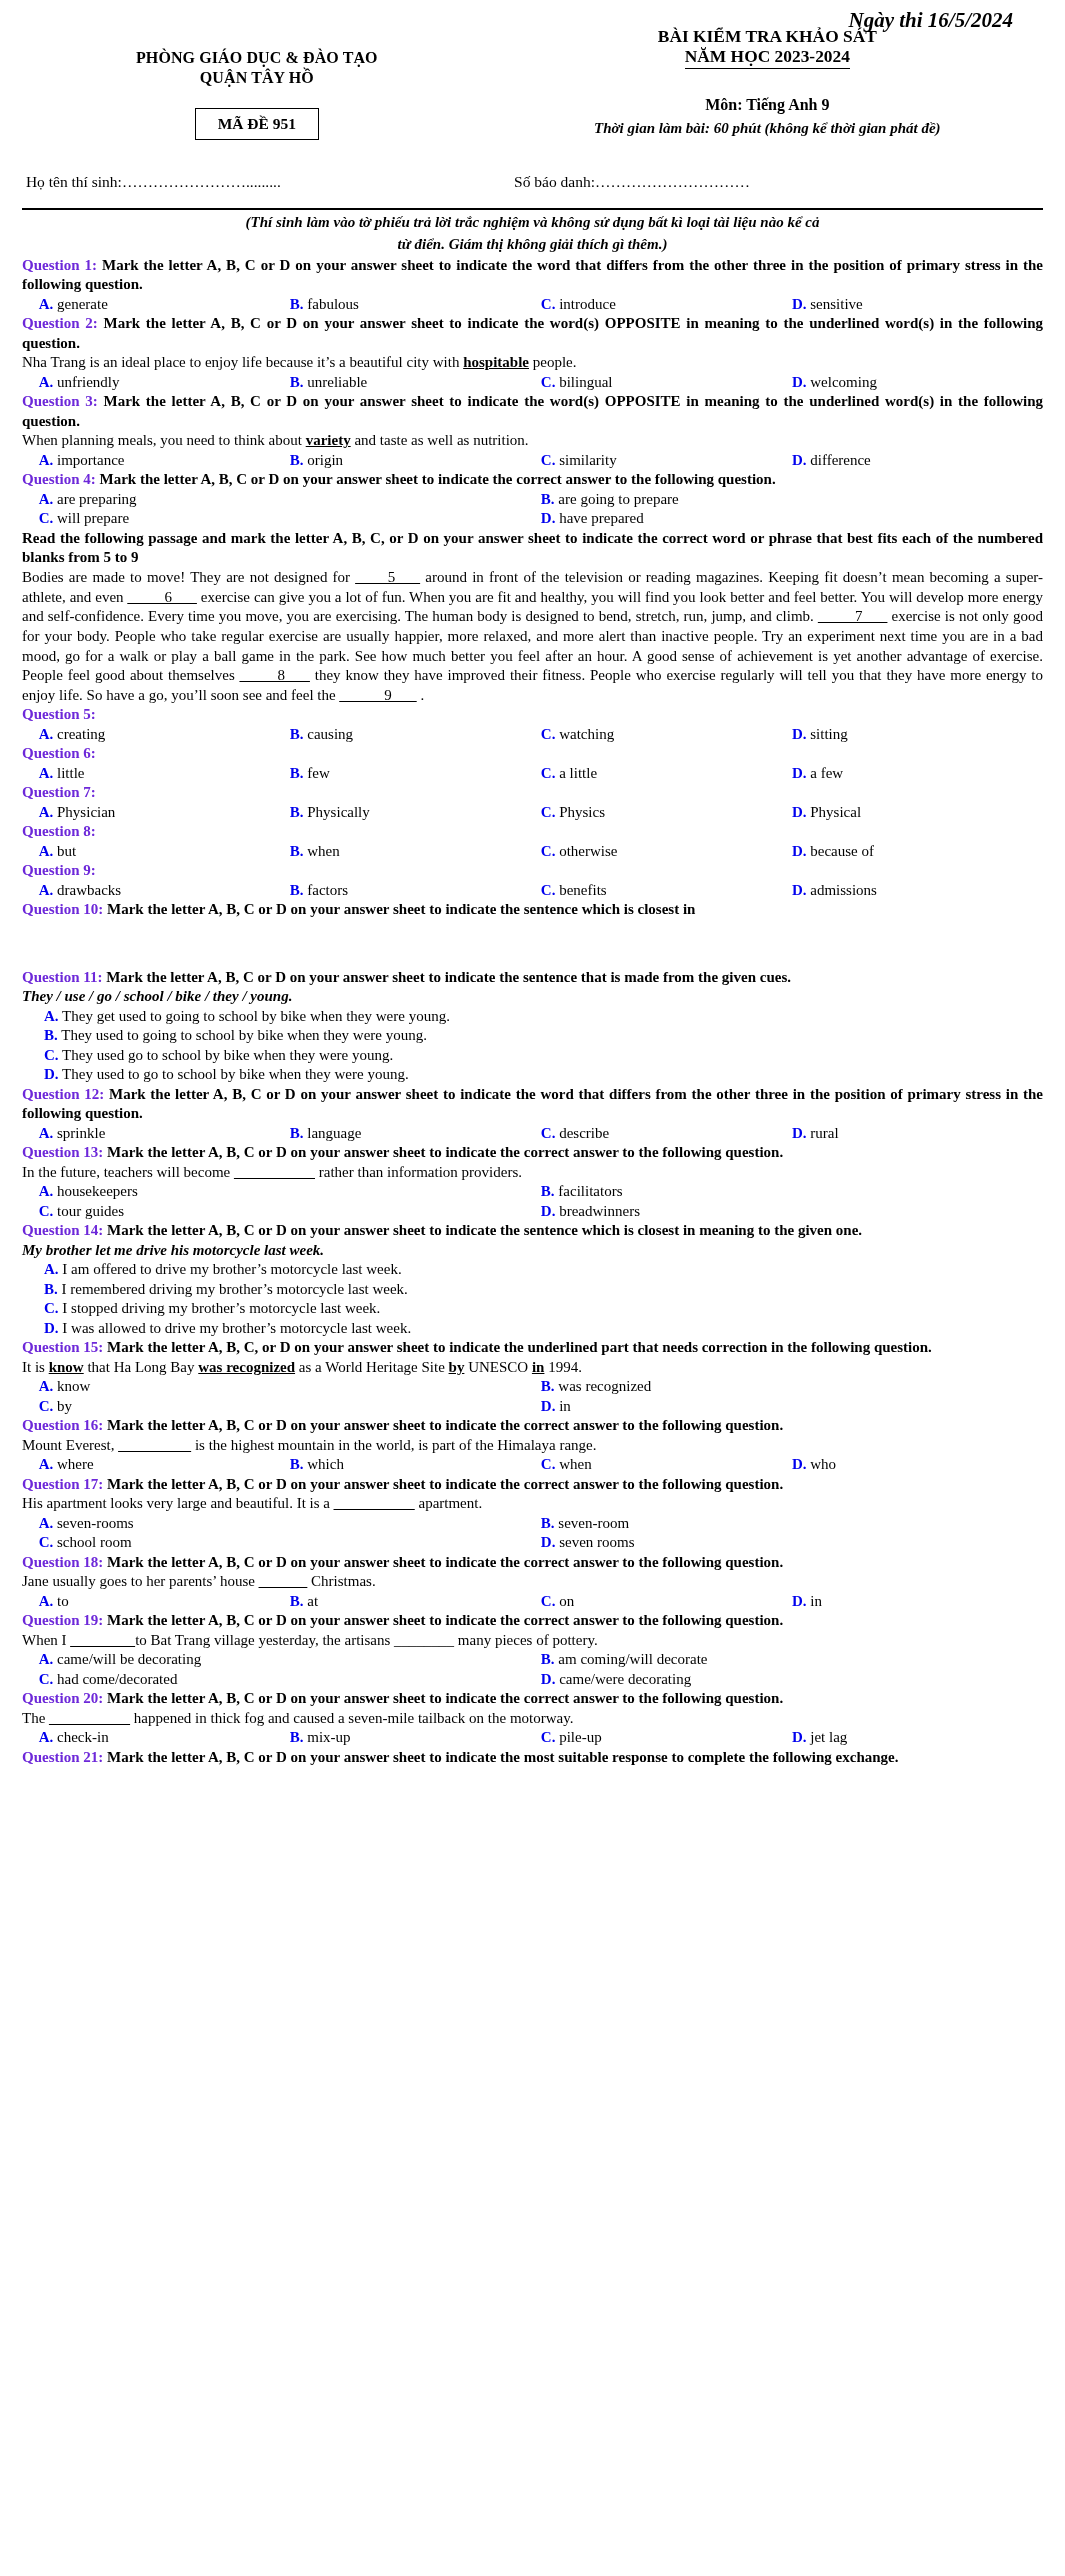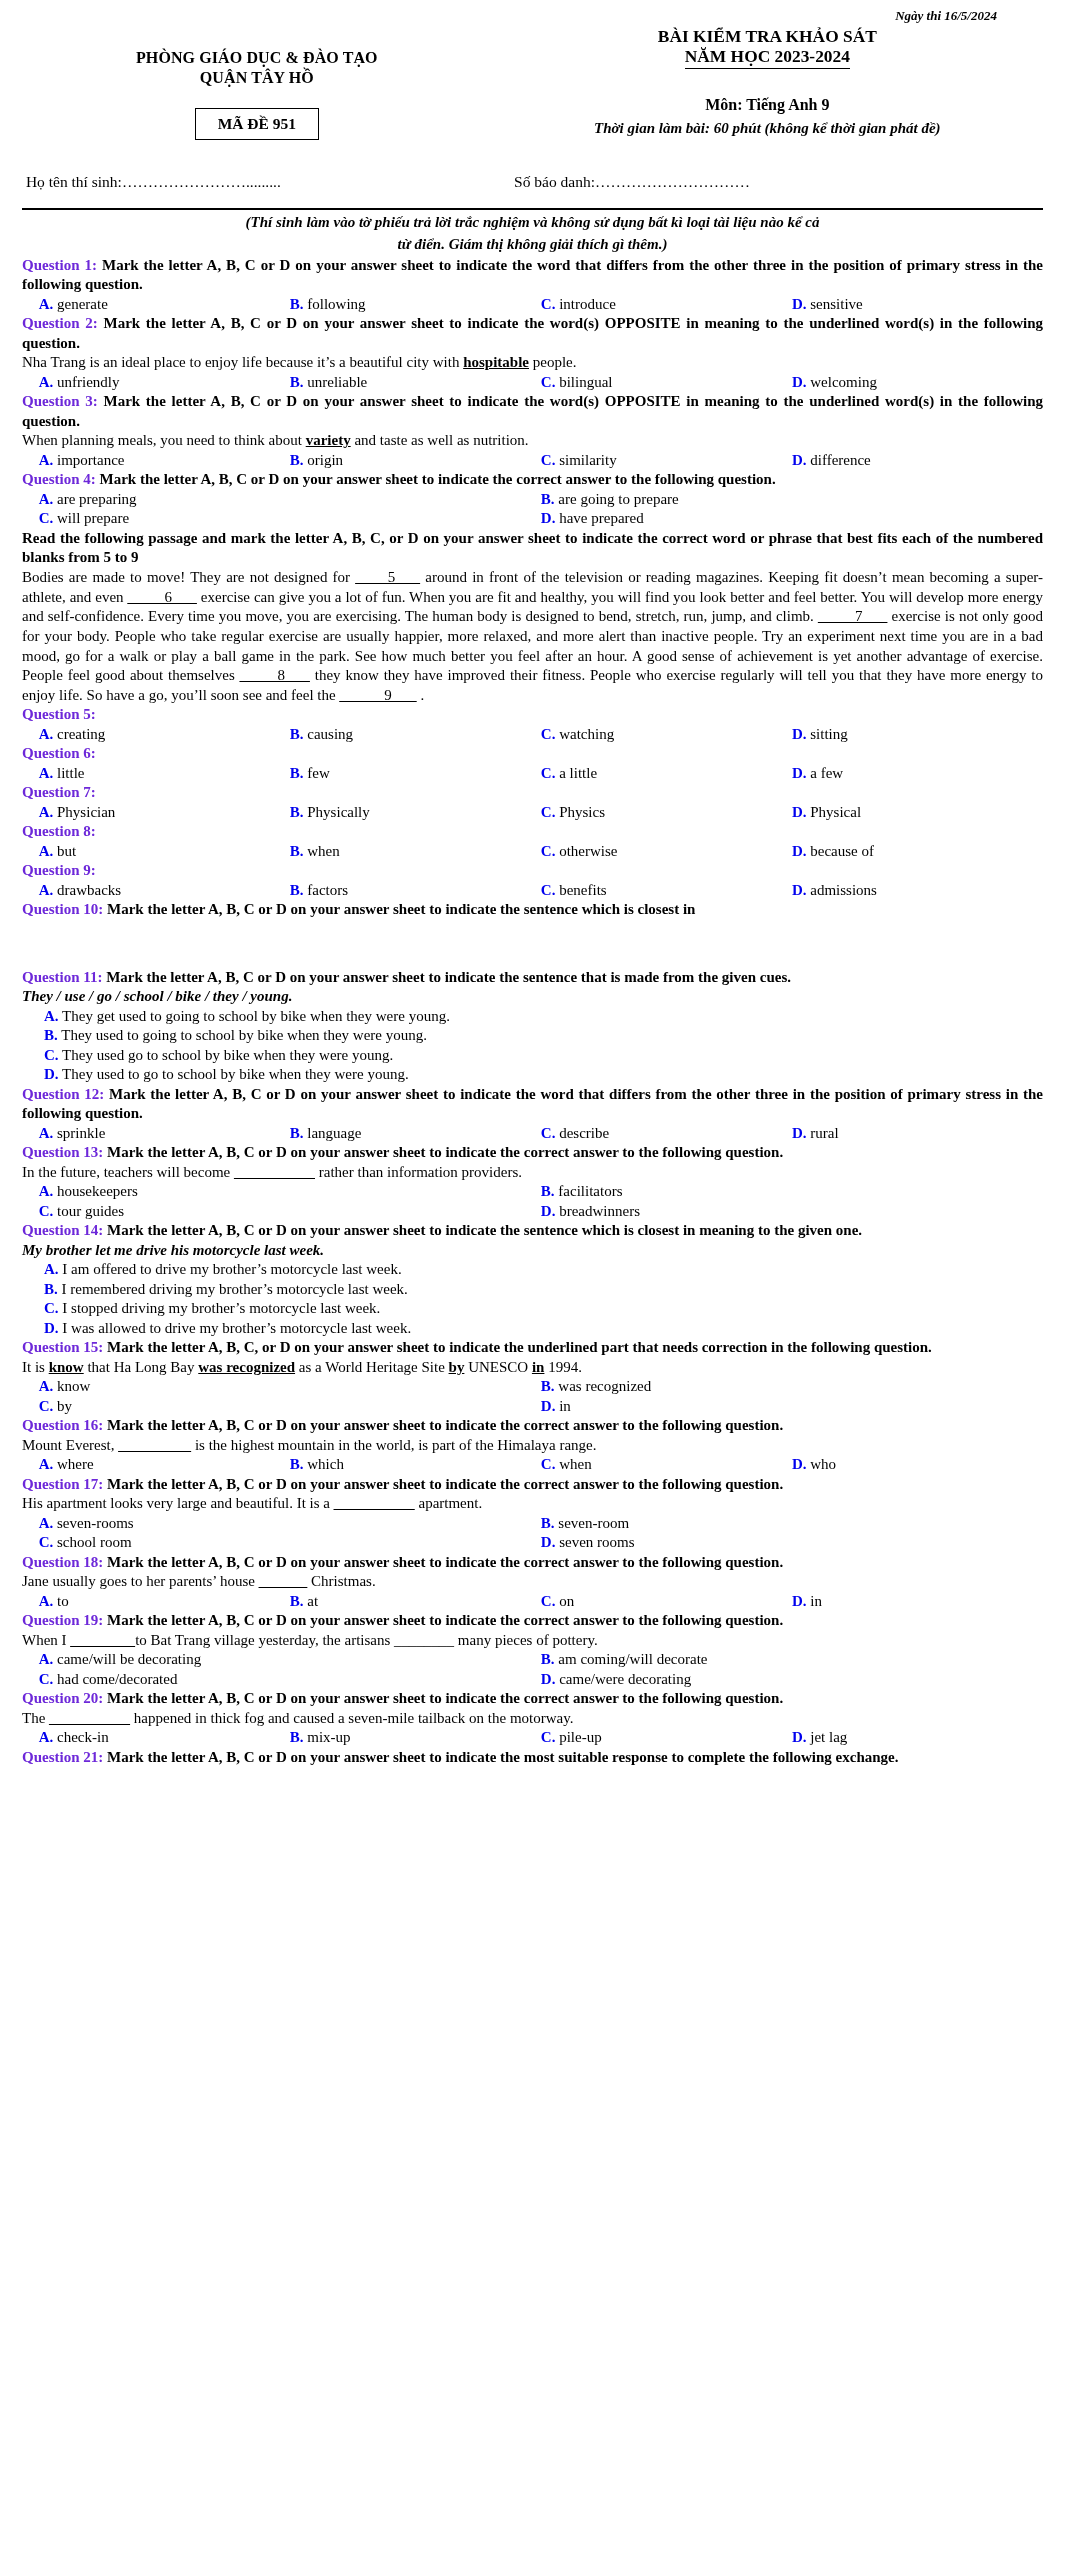--- a/index.html
+++ b/index.html
@@ -8,21 +8,21 @@
     font-family:"Liberation Serif","DejaVu Serif",serif;
     color:#000;
     -webkit-font-smoothing:none;
   }
   .page{width:1065px;min-height:2576px;box-sizing:border-box;padding:11.6px 22px 0 22px;position:relative;}
 
   
   .hdr{position:relative;display:flex;align-items:flex-start;}
   .hdr-left{width:46%;text-align:center;padding-top:16.7px;}
   .hdr-right{width:54%;text-align:center;position:relative;}
-  .date-line{position:absolute;right:46px;top:-3.9px;font-style:italic;font-weight:bold;font-size:13px;}
+  .date-line{position:absolute;right:30px;top:-3.9px;font-style:italic;font-weight:bold;font-size:21px;}
   .org{font-weight:bold;font-size:16px;line-height:1.22;letter-spacing:0.1px;margin-top:20px;}
   .exam-title{font-weight:bold;font-size:17.4px;line-height:1.2;padding-top:14px;}
   .uline-inner{border-bottom:1.6px solid #000;display:inline-block;padding-bottom:0.6px;}
   .code-box{display:inline-block;border:1.3px solid #000;padding:5.8px 22px;font-weight:bold;font-size:15.5px;margin-top:21px;}
   .subject{font-weight:bold;font-size:16px;margin-top:27px;}
   .duration{font-style:italic;font-weight:bold;font-size:15px;margin-top:6.4px;}
 
   .namerow{display:flex;font-size:15.5px;margin-top:33px;padding-left:3.9px;}
   .namerow .n1{width:48%;}
   .hr-thick{border:0;border-top:2.6px solid #000;margin:16.7px 0 3.9px 0;}
@@ -86,21 +86,21 @@
   <hr class="hr-thick">
 
   <div class="note">(Thí sinh làm vào tờ phiếu trả lời trắc nghiệm và không sử dụng bất kì loại tài liệu nào kể cả</div>
   <div class="note">từ điển. Giám thị không giải thích gì thêm.)</div>
 
   <div id="questions-root">
       <div>
         <div class="qstem"><span class="qnum">Question 1:</span> <span>Mark the letter A, B, C or D on your answer sheet to indicate the word that differs from the other three in the position of primary stress in the following question.</span></div>
         <div class="opts4">
           <div><span class="opt-letter">A.</span> <span>generate</span></div>
-          <div><span class="opt-letter">B.</span> <span>following</span></div>
+          <div><span class="opt-letter">B.</span> <span>fabulous</span></div>
           <div><span class="opt-letter">C.</span> <span>introduce</span></div>
           <div><span class="opt-letter">D.</span> <span>sensitive</span></div>
         </div>
       </div>
       <div>
         <div class="qstem"><span class="qnum">Question 2:</span> <span>Mark the letter A, B, C or D on your answer sheet to indicate the word(s) OPPOSITE in meaning to the underlined word(s) in the following question.</span></div>
         <div class="sentence">Nha Trang is an ideal place to enjoy life because it’s a beautiful city with <span class="uw">hospitable</span> people.</div>
         <div class="opts4">
           <div><span class="opt-letter">A.</span> <span>unfriendly</span></div>
           <div><span class="opt-letter">B.</span> <span>unreliable</span></div>

